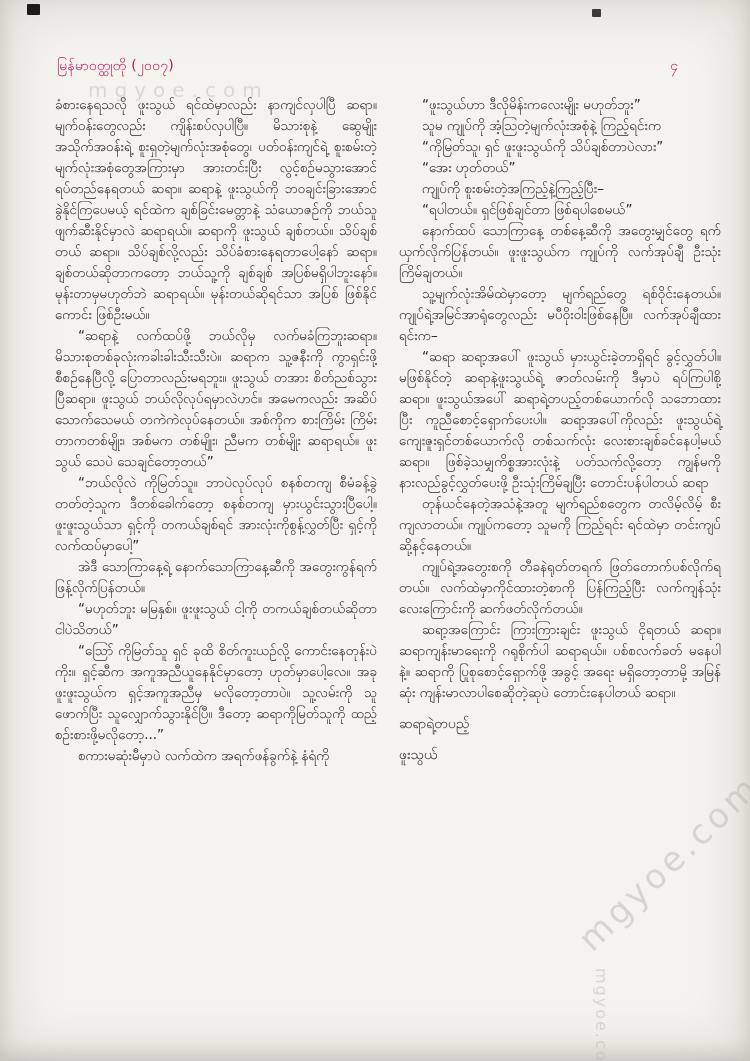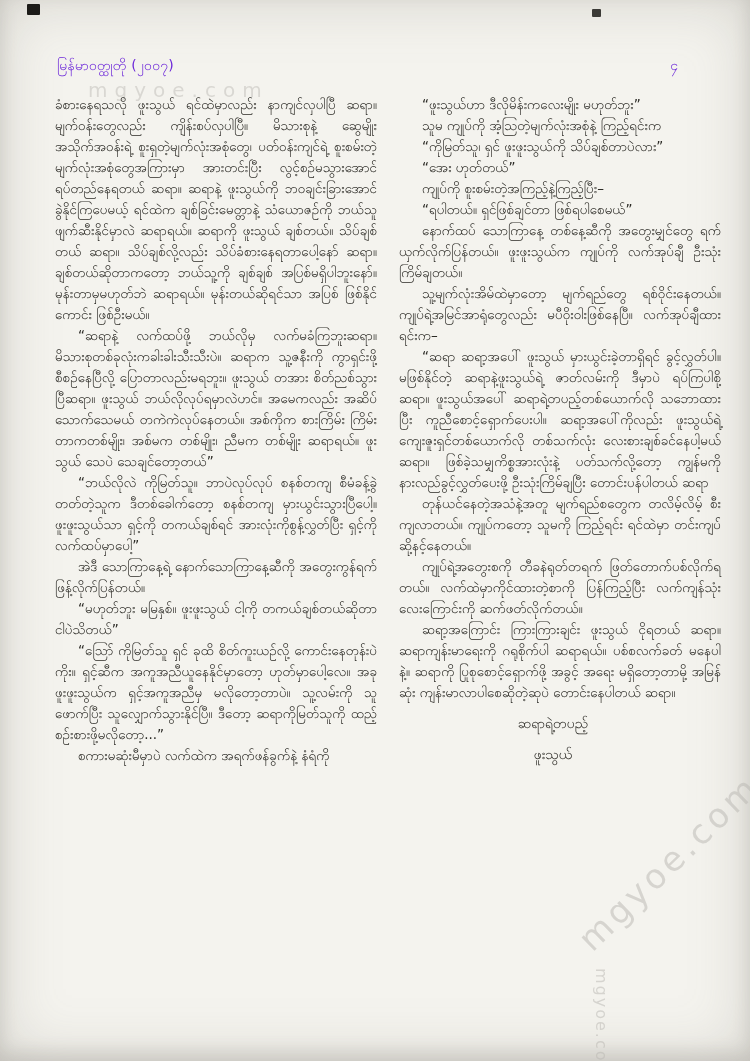--- a/index.html
+++ b/index.html
@@ -13,35 +13,35 @@
     position:absolute;inset:0;
     background:#f4f3ee;
     box-shadow:inset 0 0 60px rgba(120,115,105,.25), inset 0 -8px 18px rgba(90,85,75,.18);
   }
   .scan-mark{position:absolute;background:#1c1b18;border-radius:1px;}
   .scan-mark.tl{left:27px;top:4px;width:13px;height:11px;}
   .scan-mark.tr{left:592px;top:9px;width:9px;height:8px;opacity:.85;}
   .header{
     position:absolute;left:57px;right:30px;top:56px;height:24px;
     display:flex;justify-content:space-between;align-items:flex-start;
-    color:#6d28d9;
+    color:#be185d;
   }
   .header .title{font-size:14px;letter-spacing:.2px;}
   .header .pageno{font-size:14px;padding-right:42px;}
   .columns{
     position:absolute;left:55px;top:94px;width:666px;
     display:flex;gap:22px;
   }
   .col{width:322px;color:#2b2a25;}
   .para{
     margin:0;font-size:13.5px;line-height:21px;
     text-align:justify;word-break:break-word;
   }
   .para.indent{text-indent:1.7em;}
-  .para.sig{text-align:center;padding-right:14px;margin-top:10px;font-size:14px;}
+  .para.sig{text-align:left;padding-right:14px;margin-top:10px;font-size:14px;}
   .watermark{
     position:absolute;color:#b9b7b2;opacity:.55;
     font-size:22px;letter-spacing:6px;pointer-events:none;
     font-family:"DejaVu Sans",sans-serif;
   }
   .wm-top{left:88px;top:78px;font-size:20px;letter-spacing:7px;opacity:.45;}
   .wm-diag{
     left:570px;top:930px;font-size:34px;letter-spacing:4px;
     transform:rotate(-44deg);transform-origin:left top;opacity:.5;
   }

